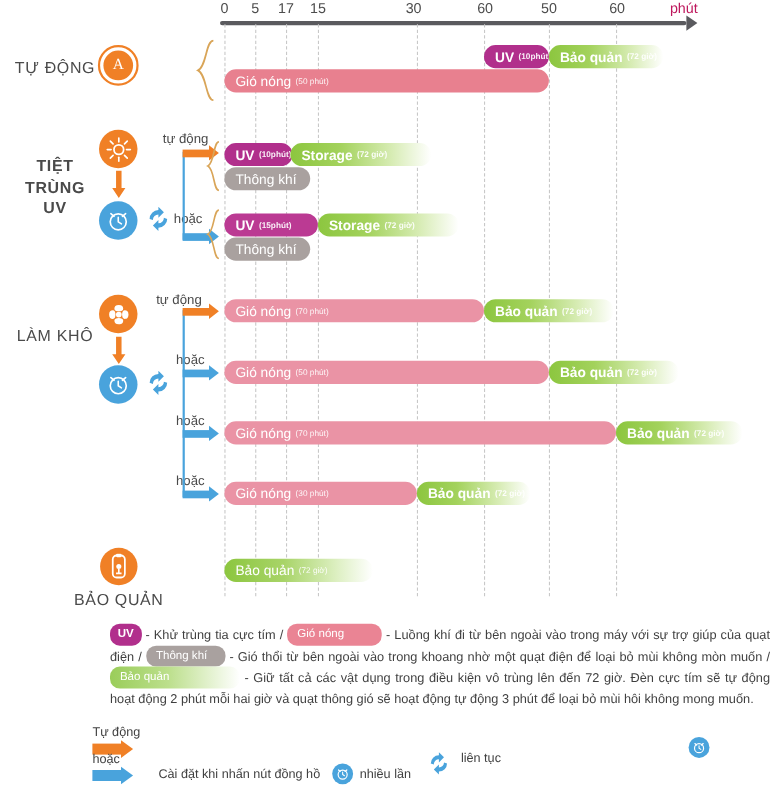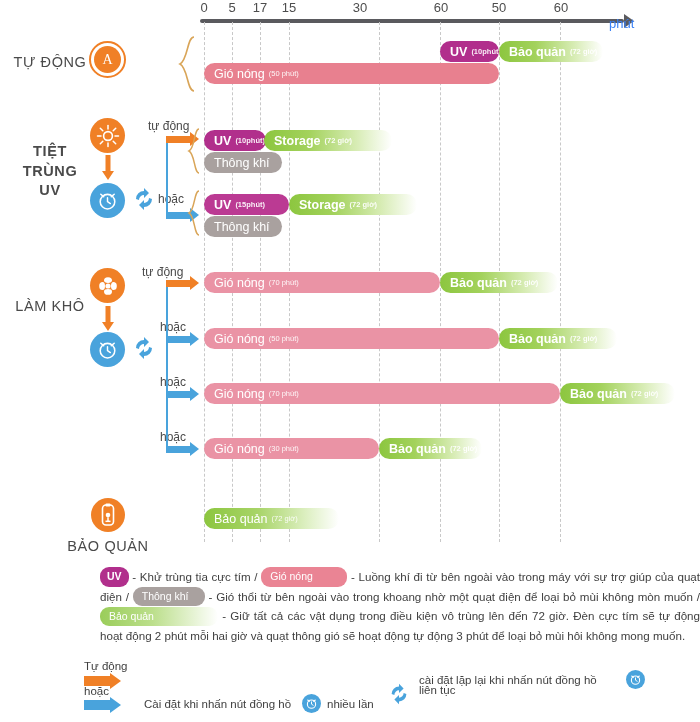--- a/index.html
+++ b/index.html
@@ -44,23 +44,23 @@
   .tick-label {
     position: absolute;
     top: 0px;
     font-size: 13px;
     color: #4d4d4d;
     transform: translateX(-50%);
     white-space: nowrap;
   }
   .axis-unit {
     position: absolute;
-    top: 16px;
+    top: 0px;
     font-size: 13px;
-    color: #3b82f6;
+    color: #be185d;
     white-space: nowrap;
   }
 
   
   .bar {
     position: absolute;
     height: 21px;
     border-radius: 11px;
     display: flex;
     align-items: center;
@@ -151,21 +151,21 @@
 
 <div id="chart">
 
   <div class="axis-line" style="width:424px;"></div>
   <div class="axis-arrow" style="left:624px;"></div>
 
   <div class="tick-label" style="left:204px;">0</div>
   <div class="tick-label" style="left:232px;">5</div>
   <div class="tick-label" style="left:260px;">17</div>
   <div class="tick-label" style="left:289px;">15</div>
-  <div class="tick-label" style="left:360px;">30</div>
+  <div class="tick-label" style="left:376px;">30</div>
   <div class="tick-label" style="left:441px;">60</div>
   <div class="tick-label" style="left:499px;">50</div>
   <div class="tick-label" style="left:561px;">60</div>
   <div class="axis-unit" style="left:609px;">phút</div>
 
   <div class="gridline" style="left:204px;"></div>
   <div class="gridline" style="left:232px;"></div>
   <div class="gridline" style="left:260px;"></div>
   <div class="gridline" style="left:289px;"></div>
   <div class="gridline" style="left:379px;"></div>
@@ -400,21 +400,20 @@
     </svg>
   </div>
   <div class="lg-t" style="left:243px; top:38px;">nhiều lần</div>
 
   <div style="position:absolute;left:303px;top:22px;">
     <svg width="24" height="24" viewBox="0 0 26 26">
       <path d="M5 13 a8 8 0 0 1 8-8 l0 -3 l5 5 l-5 5 l0 -3 a5 5 0 0 0 -5 5 z" fill="#49a3dc"></path>
       <path d="M21 13 a8 8 0 0 1 -8 8 l0 3 l-5 -5 l5 -5 l0 3 a5 5 0 0 0 5 -5 z" fill="#49a3dc"></path>
     </svg>
   </div>
-  <div class="lg-t" style="left:335px; top:14px;">cài đặt lặp lại khi nhấn nút đồng hồ</div>
   <div class="lg-clock" style="left:542px; top:10px;">
     <svg width="13" height="13" viewBox="0 0 24 24">
       <circle cx="12" cy="13.2" r="7.6" fill="none" stroke="#fff" stroke-width="2"></circle>
       <path d="M12 9 v4.2 l3 2" fill="none" stroke="#fff" stroke-width="1.8" stroke-linecap="round"></path>
       <path d="M5 5.5 L8 8 M19 5.5 L16 8" stroke="#fff" stroke-width="2" stroke-linecap="round"></path>
     </svg>
   </div>
   <div class="lg-t" style="left:335px; top:24px;">liên tục</div>
 </div>
 

